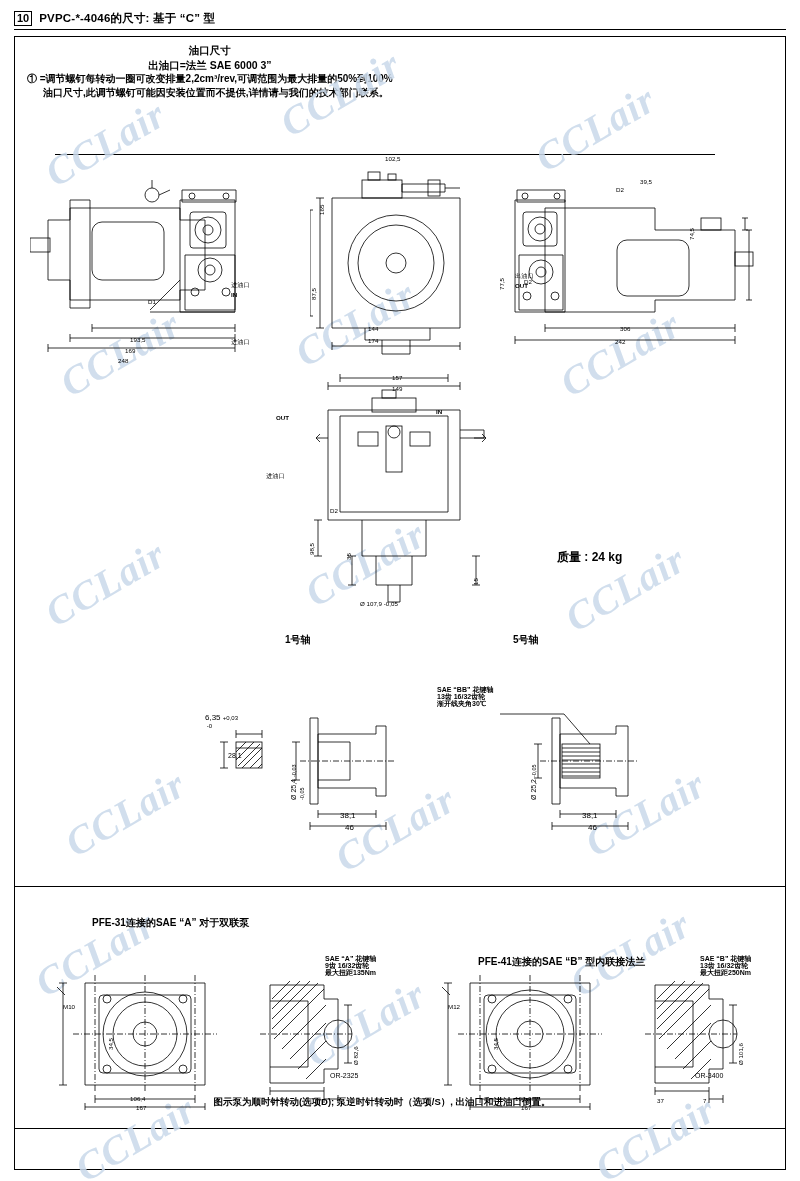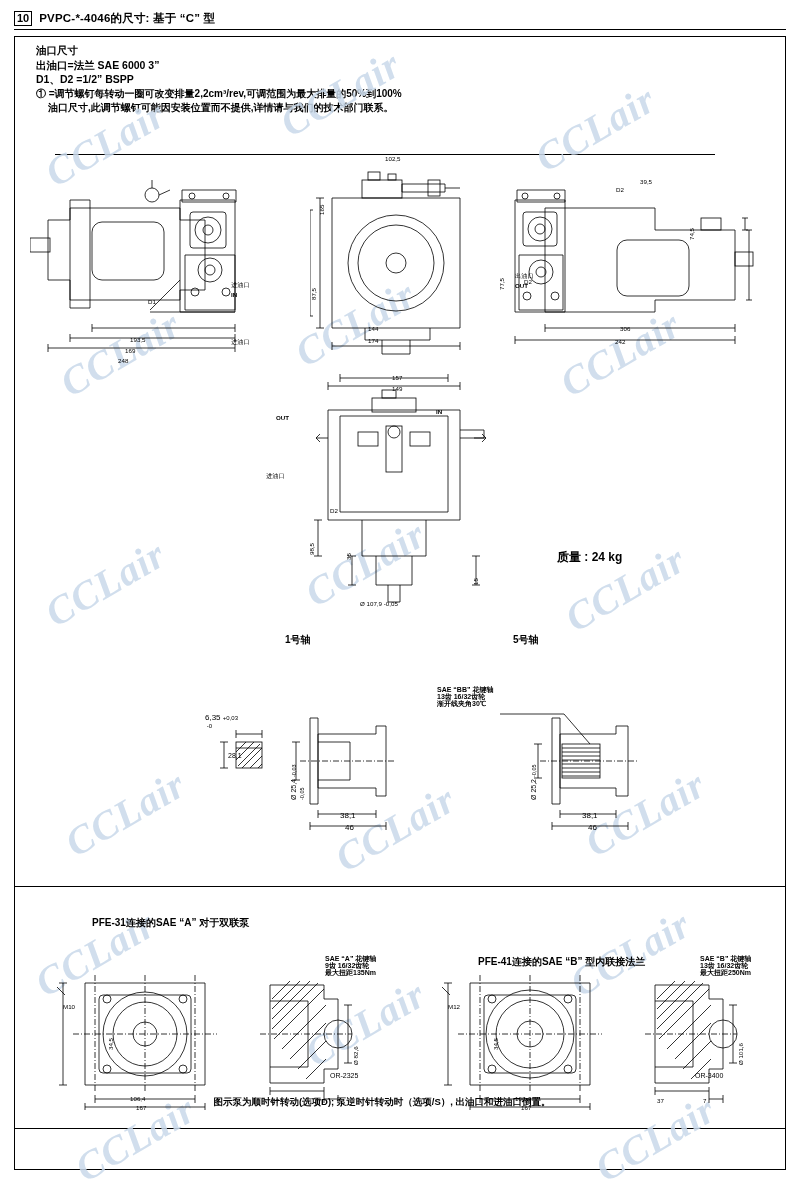--- a/index.html
+++ b/index.html
@@ -38,22 +38,22 @@
   }
   .divider {
     position: absolute; left: 0; width: 100%;
     border-top: 1.3px solid #000;
   }
   .d1 { top: 849px; }
   .d2 { top: 1091px; }
 
   
   .specs {
-    position: absolute; left: 21px; top: 6px;
-    font-size: 10.5px; line-height: 14.5px; font-weight: bold;
+    position: absolute; left: 12px; top: 6px;
+    font-size: 10.5px; line-height: 14.5px; font-weight: bold; text-align: center;
   }
   .specs .note {
     font-weight: bold; font-size: 10px; line-height: 14px;
   }
   .specs .note2 { padding-left: 12px; }
 
   
   .hr-top {
     position: absolute; left: 40px; top: 117px; width: 660px;
     border-top: 1px solid #000;
@@ -130,21 +130,20 @@
     <div class="wm" style="left:590px; top:1115px;">CCLair</div>
   </div>
 
   <div class="frame">
     <div class="divider d1"></div>
     <div class="divider d2"></div>
 
     <div class="specs">
       <div>油口尺寸</div>
       <div>出油口=法兰 SAE 6000 3”</div>
-      <div>D1、D2 =1/2”  BSPP</div>
       <div class="note">① =调节螺钉每转动一圈可改变排量2,2cm³/rev,可调范围为最大排量的50%到100%</div>
       <div class="note note2">油口尺寸,此调节螺钉可能因安装位置而不提供,详情请与我们的技术部门联系。</div>
     </div>
 
     <div class="hr-top"></div>
   </div>
 
   <div class="content-layer">
 
     <svg width="270" height="220" viewBox="0 0 270 220" style="position:absolute;left:30px;top:160px;">

